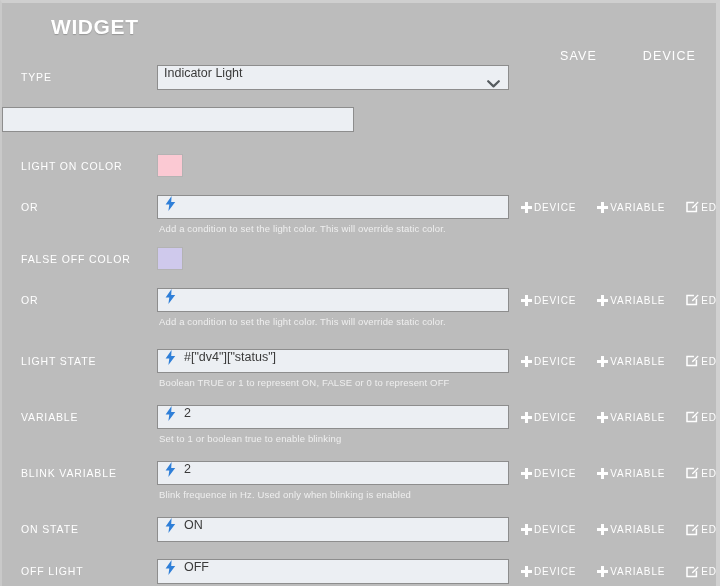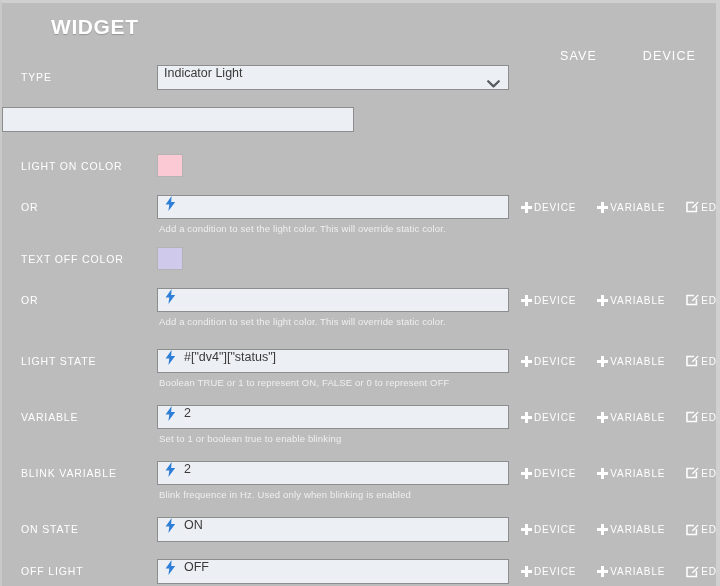--- a/index.html
+++ b/index.html
@@ -291,21 +291,21 @@
               </div>
             </div>
           </div>
           <div class="helper">Add a condition to set the light color. This will override static color.</div>
         </div>
       </div>
 
       <div class="spacer-sm"></div>
 
       <div class="row">
-        <div class="row-label">TEXT OFF COLOR</div>
+        <div class="row-label">FALSE OFF COLOR</div>
         <div class="row-field">
           <div class="ctrl-line">
             <div class="swatch" id="swatch-off" style="background: rgb(207, 201, 236);"></div>
           </div>
         </div>
       </div>
 
       <div class="spacer-md"></div>
 
       <div class="row">

